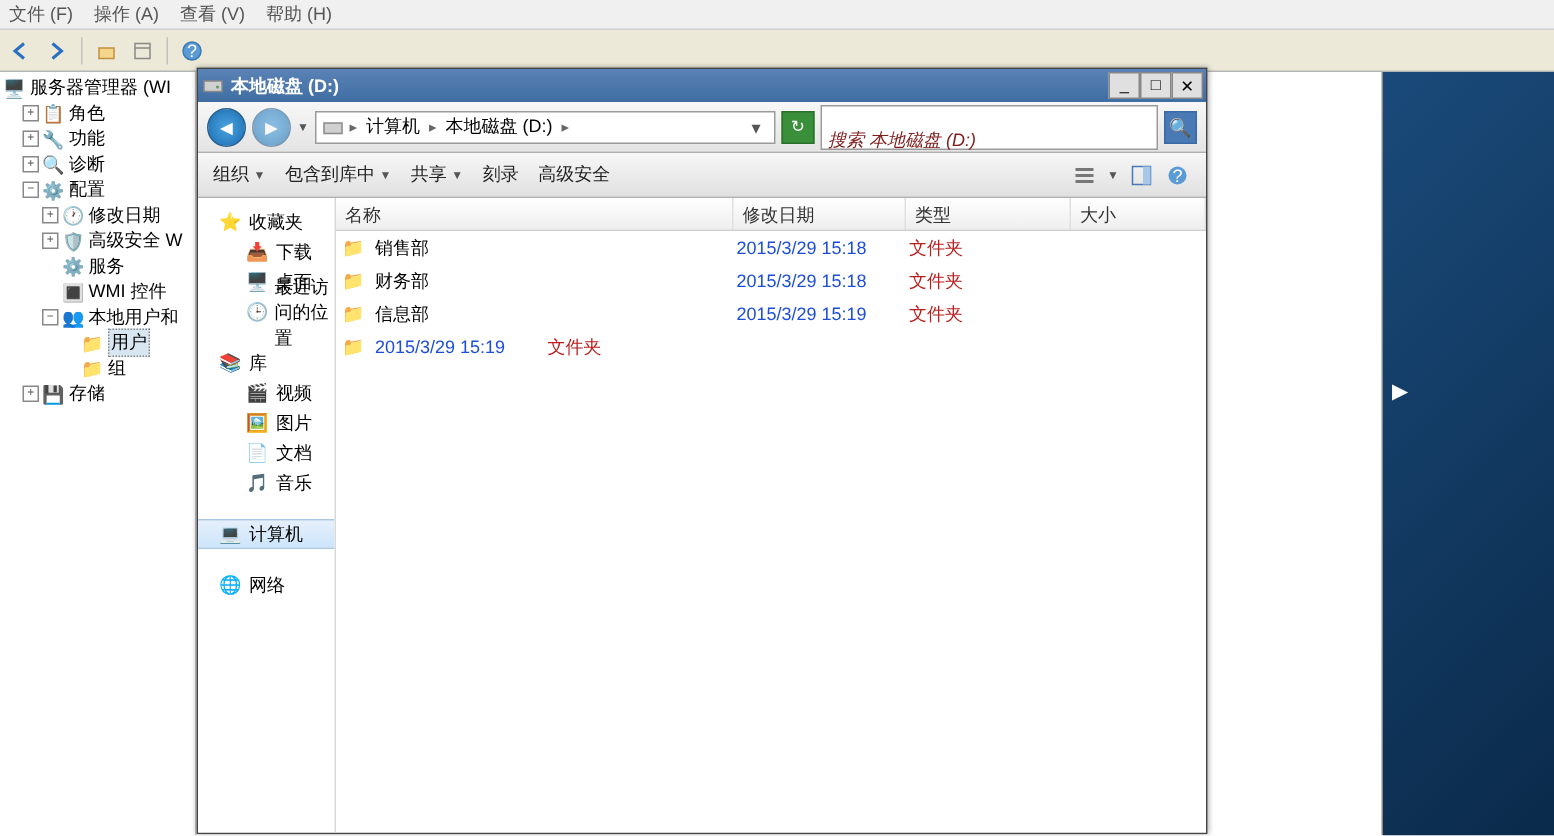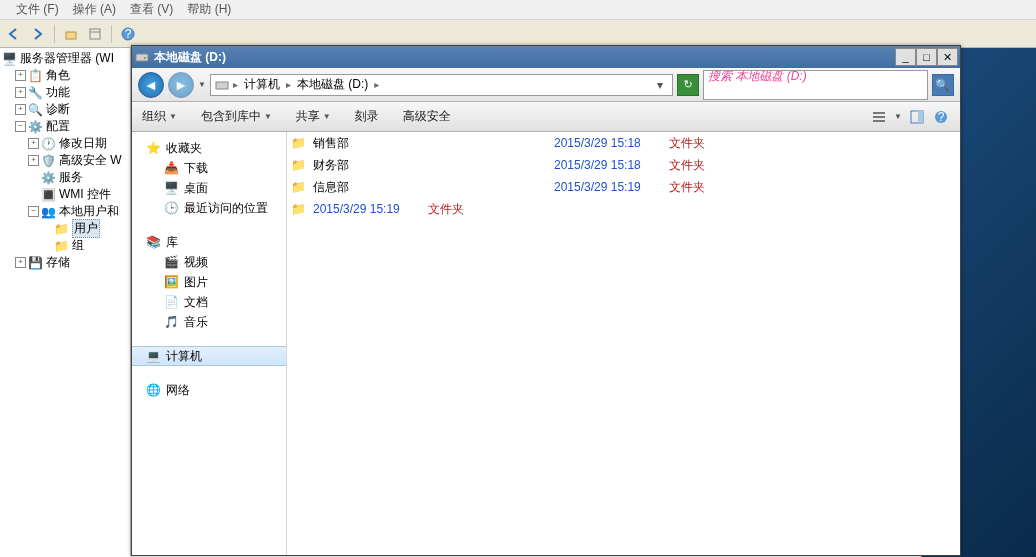--- a/index.html
+++ b/index.html
@@ -1,47 +1,47 @@
 <!DOCTYPE html>
 <html><head>
 <meta charset="utf-8">
 <style>
 *{box-sizing:border-box;margin:0;padding:0;font-family:"Microsoft YaHei","SimSun",Tahoma,sans-serif;font-size:12px;user-select:none}
 body{background:#fff;overflow:hidden;width:1036px;height:557px;position:relative}
-.menubar{height:20px;background:#f0f0f0;display:flex;align-items:center;padding-left:16px;border-bottom:1px solid #d0d0d0}
+.menubar{height:20px;background:#f0f0f0;display:flex;align-items:center;padding-left:6px;border-bottom:1px solid #d0d0d0}
 .menubar span{margin-right:14px;color:#555}
 .toolbar{height:28px;background:#ece9d8;display:flex;align-items:center;padding:2px 4px;border-bottom:1px solid #b5b5b5;gap:4px}
 .toolbar .tb-btn{width:20px;height:20px;display:flex;align-items:center;justify-content:center;border:1px solid transparent}
 .toolbar .divider{width:1px;height:18px;background:#c0c0c0;margin:0 2px}
 .main-area{display:flex;height:509px}
 .left-tree{width:131px;background:#fff;border-right:1px solid #c0c0c0;overflow:hidden;padding-top:2px}
 .tree-row{height:17px;display:flex;align-items:center;white-space:nowrap;padding-left:2px}
 .tree-row .exp{width:11px;height:11px;border:1px solid #888;font-size:8px;line-height:8px;text-align:center;margin-right:2px;color:#555;flex-shrink:0}
 .tree-row .sp{display:inline-block;width:13px;flex-shrink:0}
 .tree-row .ico{width:16px;height:16px;margin-right:2px;display:flex;align-items:center;justify-content:center;font-size:12px;flex-shrink:0}
 .tree-row .lbl{white-space:nowrap}
 .tree-row.sel .lbl{background:#d8e6f2;border:1px dotted #888;padding:0 1px}
-.explorer-window{position:absolute;left:131px;top:45px;width:830px;height:511px;border:1px solid #444;background:#fff;box-shadow:0 0 4px rgba(0,0,0,0.4)}
+.explorer-window{position:absolute;left:131px;top:45px;width:674px;height:511px;border:1px solid #444;background:#fff;box-shadow:0 0 4px rgba(0,0,0,0.4)}
 .title-bar{height:22px;background:linear-gradient(#5a82b5,#3f6ea3);display:flex;align-items:center;padding:0 2px;color:#fff}
 .title-bar .ti{width:16px;height:16px;margin-right:4px;display:flex;align-items:center;justify-content:center}
 .title-bar .ttxt{flex:1;font-weight:bold;font-size:12px}
 .title-bar .winbtns{display:flex;gap:0}
 .title-bar .winbtns div{width:21px;height:18px;background:#e0e0e0;border:1px solid #888;display:flex;align-items:center;justify-content:center;font-size:11px;color:#000}
 .addr-bar{height:34px;background:linear-gradient(#f7f7f7,#e4e4e4);border-bottom:1px solid #b0b0b0;display:flex;align-items:center;padding:0 6px;gap:4px}
 .nav-btn{width:26px;height:26px;border-radius:50%;background:radial-gradient(#4aa3e0,#1a6cb0);display:flex;align-items:center;justify-content:center;color:#fff;font-size:14px;border:1px solid #2a6090}
 .nav-btn.fwd{opacity:0.6}
 .addr-box{flex:1;height:22px;background:#fff;border:1px solid #9a9a9a;display:flex;align-items:center;padding:0 4px;gap:4px}
 .addr-box .sep{color:#666;font-size:10px}
 .addr-box .crumb{padding:0 2px}
 .addr-drop{width:16px;color:#555;text-align:center}
 .refresh-btn{width:22px;height:22px;background:#3a8f3a;border:1px solid #2a6f2a;display:flex;align-items:center;justify-content:center;color:#fff;font-size:11px}
-.search-box{width:225px;height:22px;background:#fff;border:1px solid #9a9a9a;display:flex;align-items:flex-end;padding:14px 4px;color:#ec4899}
+.search-box{width:225px;height:22px;background:#fff;border:1px solid #9a9a9a;display:flex;align-items:flex-start;padding:14px 4px;color:#7f1d1d}
 .search-box .stxt{flex:1;font-style:italic}
 .search-btn{width:22px;height:22px;background:#4a7ab5;border:1px solid #3a6aa5;display:flex;align-items:center;justify-content:center;color:#fff}
-.cmd-bar{height:30px;background:linear-gradient(#f7f7f7,#e0e0e0);border-bottom:1px solid #b0b0b0;display:flex;align-items:center;padding:0 10px;gap:24px}
+.cmd-bar{height:30px;background:linear-gradient(#f7f7f7,#e0e0e0);border-bottom:1px solid #b0b0b0;display:flex;align-items:center;padding:0 10px;gap:13px}
 .cmd-bar .cmd{display:flex;align-items:center;gap:3px;color:#222}
 .cmd-bar .cmd .arr{font-size:8px;color:#555}
 .cmd-bar .spacer{flex:1}
 .cmd-bar .viewbtns{display:flex;gap:6px;align-items:center}
 .cmd-bar .viewbtns div{width:18px;height:18px;display:flex;align-items:center;justify-content:center;color:#555}
 .explorer-body{display:flex;height:423px}
 .nav-pane{width:155px;background:#fff;border-right:1px solid #d8d8d8;padding:6px 0;overflow:hidden}
 .nav-item{height:20px;display:flex;align-items:center;padding-left:14px;gap:4px}
 .nav-item.group{font-weight:normal}
 .nav-item.child{padding-left:32px}
@@ -331,20 +331,26 @@
           <span>计算机</span>
         </div>
       <div class="nav-gap"></div>
       <div class="nav-item group">
           <span class="ni-ico">🌐</span>
           <span>网络</span>
         </div>
     </div>
 
     <div class="content">
+      <div class="col-headers">
+        <div class="col-name">名称</div>
+        <div class="col-date">修改日期</div>
+        <div class="col-type">类型</div>
+        <div class="col-size">大小</div>
+      </div>
       <div id="file-rows">
           <div class="file-row">
             <span class="fico">📁</span>
             <span class="fname">销售部</span>
             <span class="fdate">2015/3/29 15:18</span>
             <span class="ftype">文件夹</span>
           </div>
           <div class="file-row">
             <span class="fico">📁</span>
             <span class="fname">财务部</span>

